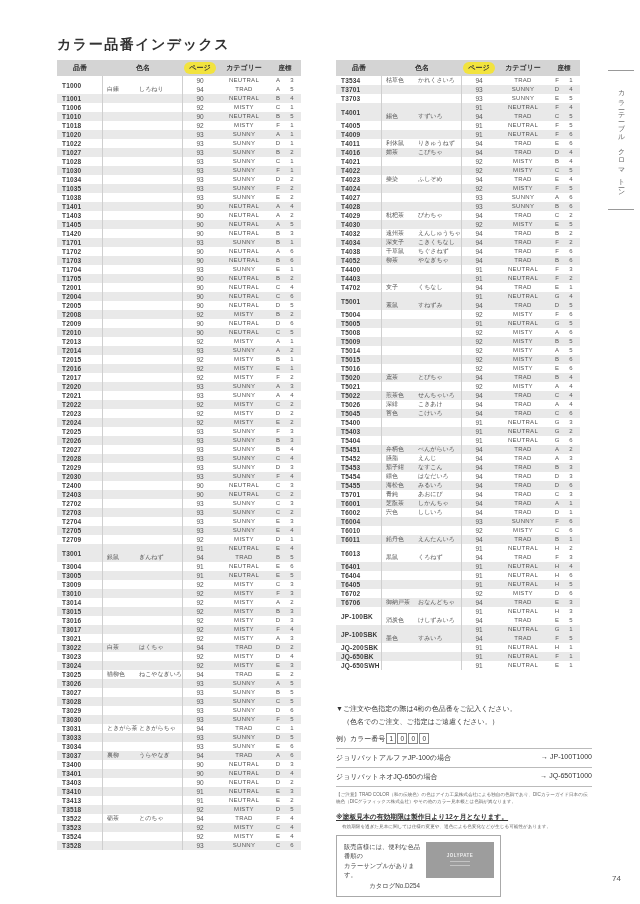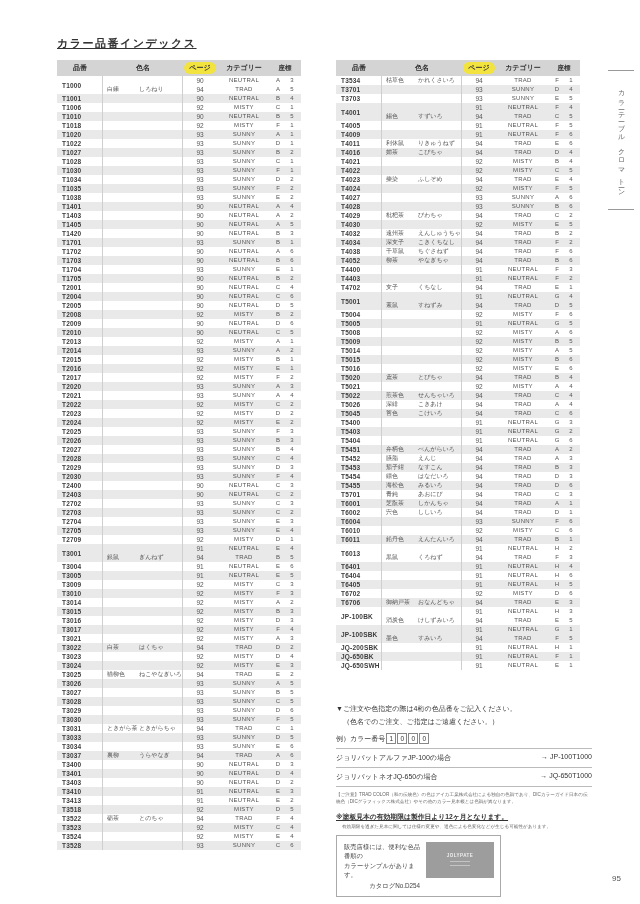--- a/index.html
+++ b/index.html
@@ -1,19 +1,19 @@
 <!DOCTYPE html>
 <html><head>
 <meta charset="utf-8">
 <style>
   html,body{margin:0;padding:0;background:#ffffff;}
   body{width:640px;height:904px;position:relative;overflow:hidden;
        font-family:"Liberation Sans","DejaVu Sans",sans-serif;color:#444;}
-  .page-title{position:absolute;left:57px;top:36px;font-size:11px;font-weight:bold;
-       color:#333;letter-spacing:1.5px;text-decoration:underline;}
+  .page-title{position:absolute;left:57px;top:36px;font-size:14px;font-weight:bold;
+       color:#333;letter-spacing:1.5px;}
   
   .ctable{position:absolute;top:60px;width:244px;font-size:6.5px;}
   .ctable.left{left:57px;}
   .ctable.right{left:336px;}
   .thead{display:flex;background:#d4d4d4;height:16px;align-items:center;
          font-weight:bold;color:#333;font-size:7px;}
   .h-no{width:46px;text-align:center;}
   .h-name{width:80px;text-align:center;}
   .h-page{width:34px;text-align:center;}
   .h-page span{background:#f2e33e;border-radius:6px;padding:1px 5px;display:inline-block;}
@@ -1927,13 +1927,13 @@
     </div>
   </div>
 </div>
 
 <div class="side-tab">
   <div class="side-rule"></div>
   <div class="side-text">カラーテーブル クロマトーン</div>
   <div class="side-rule"></div>
 </div>
 
-<div class="page-no">95</div>
+<div class="page-no">74</div>
 
 </body></html>

